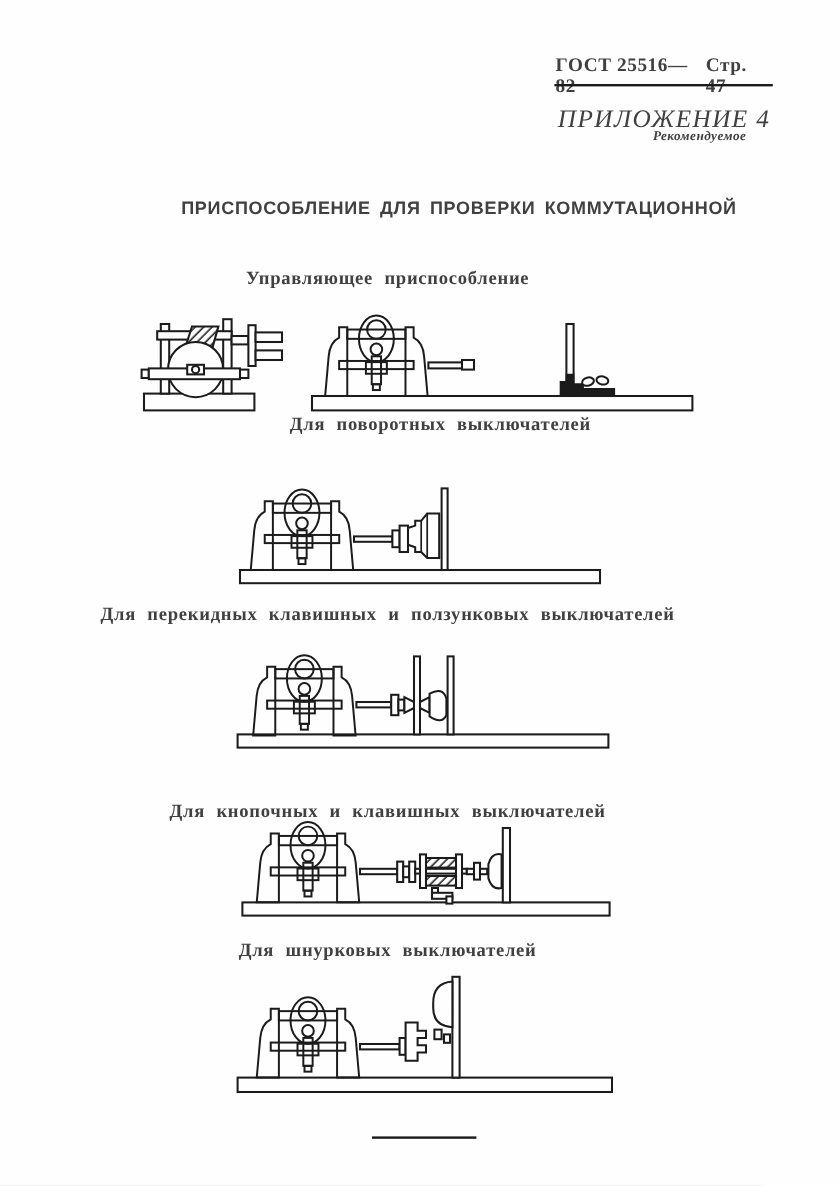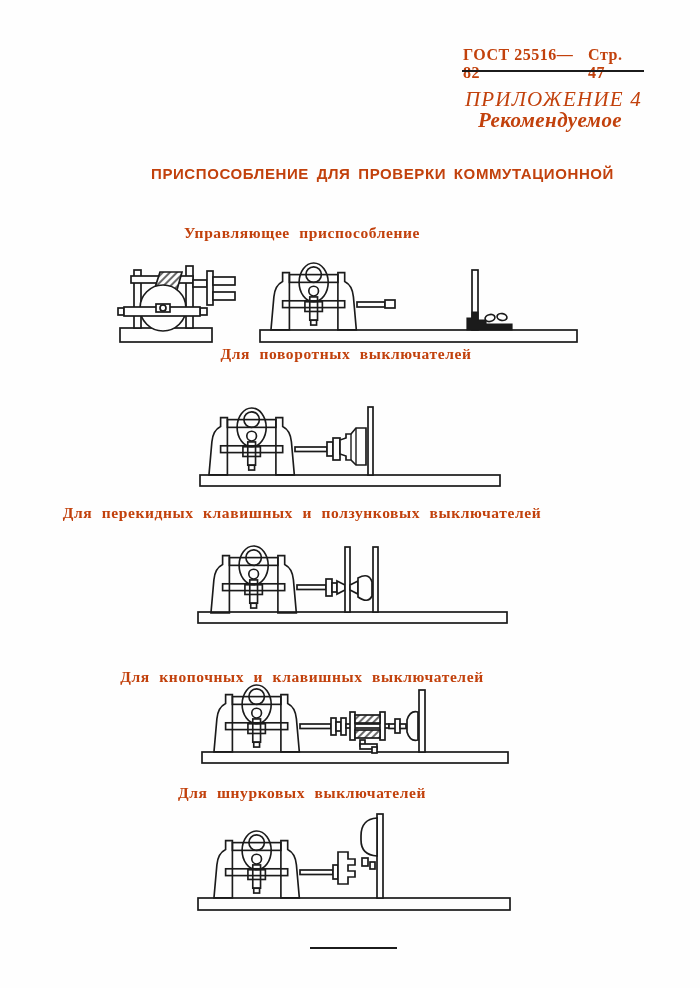--- a/index.html
+++ b/index.html
@@ -1,33 +1,33 @@
 <!DOCTYPE html>
 <html><head>
 <meta charset="utf-8">
 <style>
   html,body{margin:0;padding:0;background:#e8e8e8;}
   #page{
     position:relative;width:700px;height:988px;margin:0 auto;
     background:#fefefe;overflow:hidden;
-    font-family:"Liberation Serif", serif;color:#c2410c;
+    font-family:"Liberation Serif", serif;color:#404040;
   }
   .abs{position:absolute;}
   .hdr{font-weight:bold;font-size:16px;letter-spacing:.5px;}
   .hdr-row{display:flex;justify-content:space-between;}
   .rule{background:#1b1b1b;height:2px;}
   .apx{font-style:italic;font-size:21px;letter-spacing:1.2px;text-align:right;}
-  .apxnote{font-style:italic;font-weight:bold;font-size:21px;text-align:right;letter-spacing:.4px;}
+  .apxnote{font-style:italic;font-weight:bold;font-size:11px;text-align:right;letter-spacing:.4px;}
   .doctitle{
     font-family:"Liberation Sans", sans-serif;font-weight:bold;font-size:15px;
     letter-spacing:.6px;word-spacing:3px;text-align:center;line-height:22px;
   }
   .cap{
     width:604px;left:0;text-align:center;font-weight:bold;font-size:15.5px;
-    letter-spacing:.6px;word-spacing:5px;
+    letter-spacing:.6px;word-spacing:5px;padding-left:21px;
   }
   svg.fig{position:absolute;overflow:visible;}
   svg.fig *{stroke:#1b1b1b;stroke-width:1.7;fill:none;stroke-linejoin:miter;}
   svg.fig .fw{fill:#fefefe;}
   svg.fig .fk{fill:#1b1b1b;stroke-width:1.2;}
   svg.fig .fh{fill:url(#hatch);}
   svg.fig line{stroke-width:1.4;}
 </style>
 </head>
 <body>

